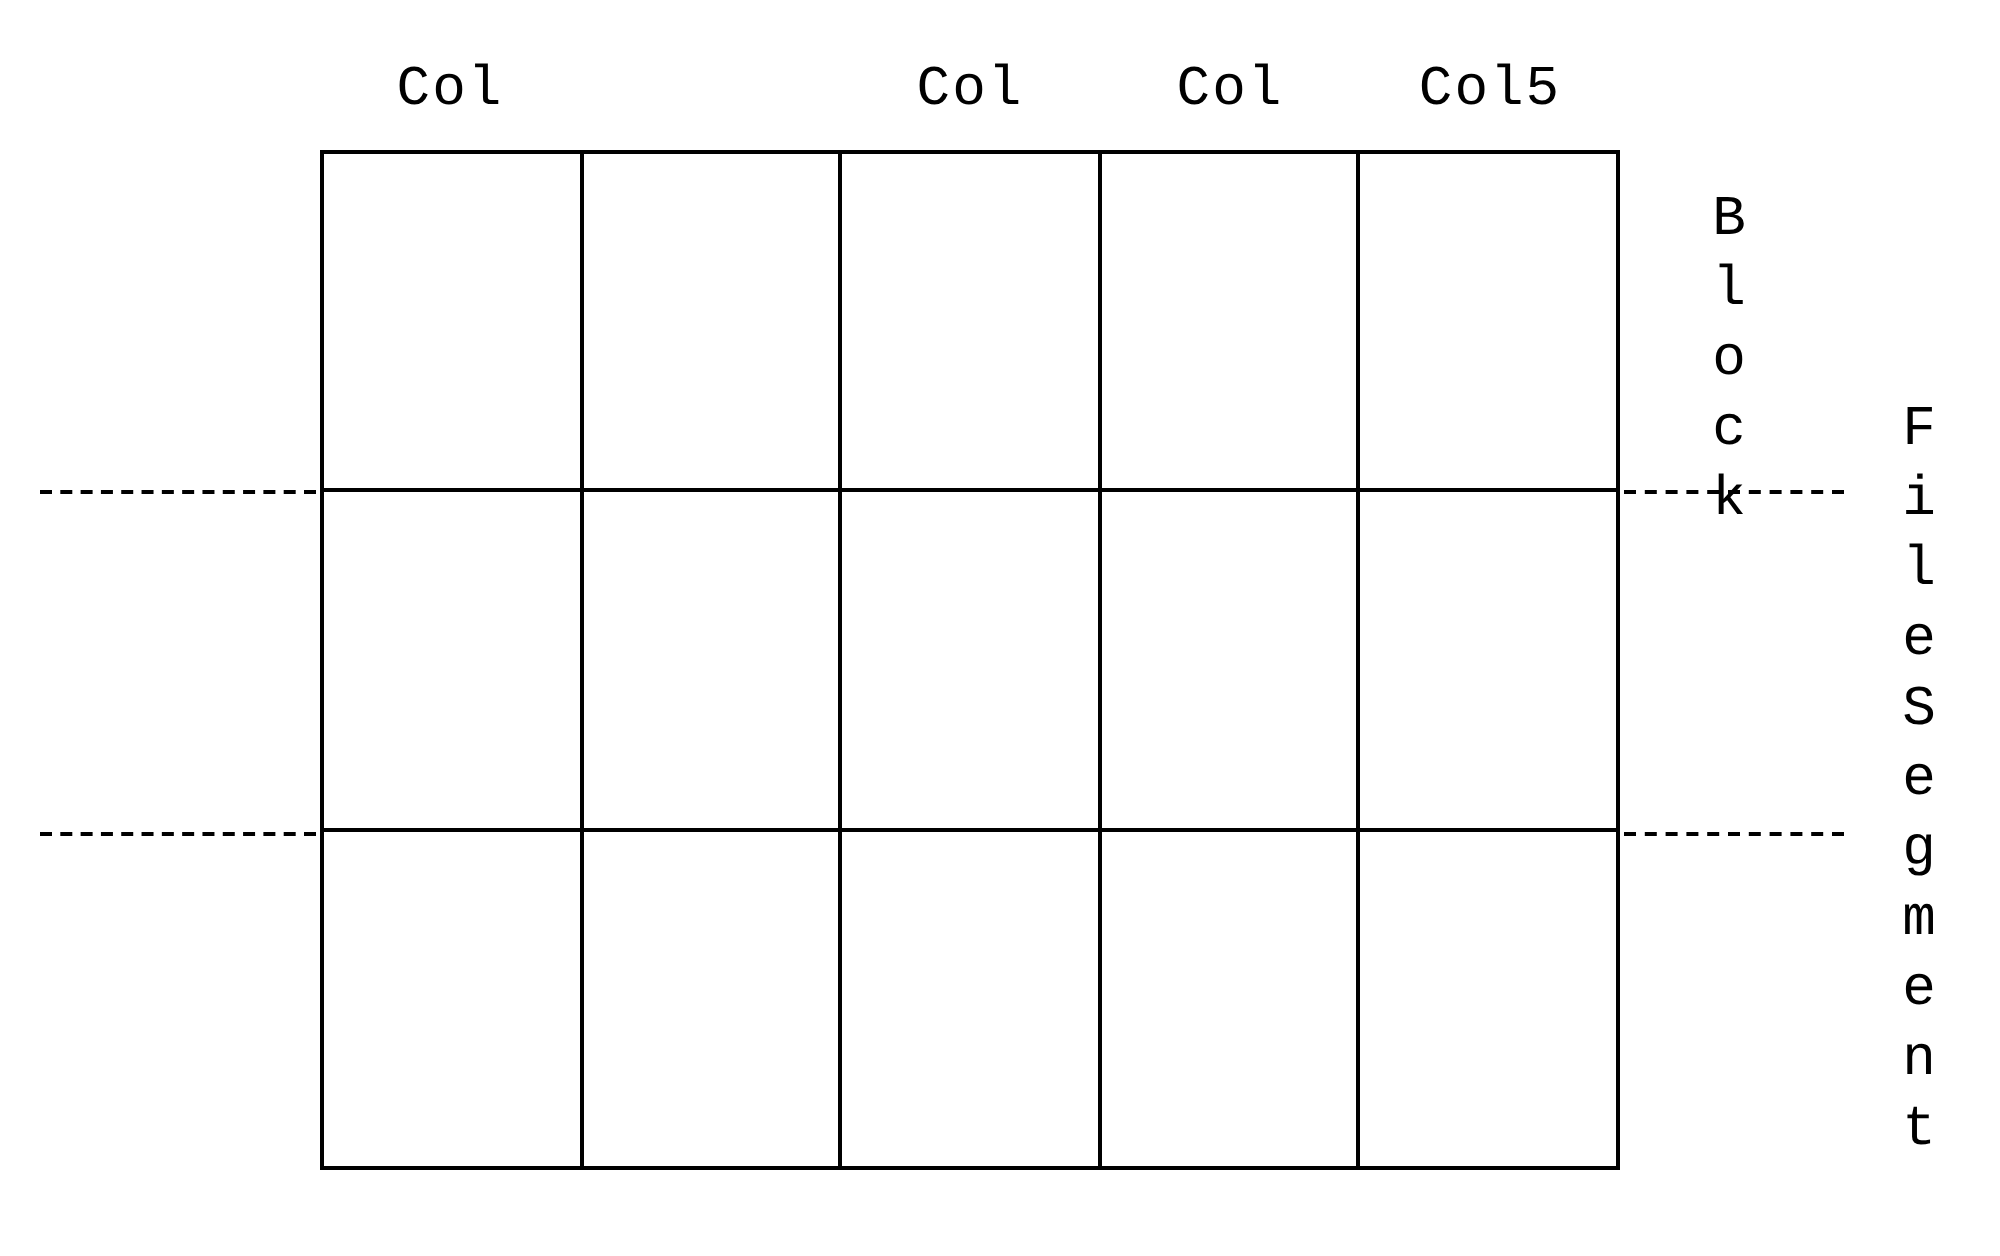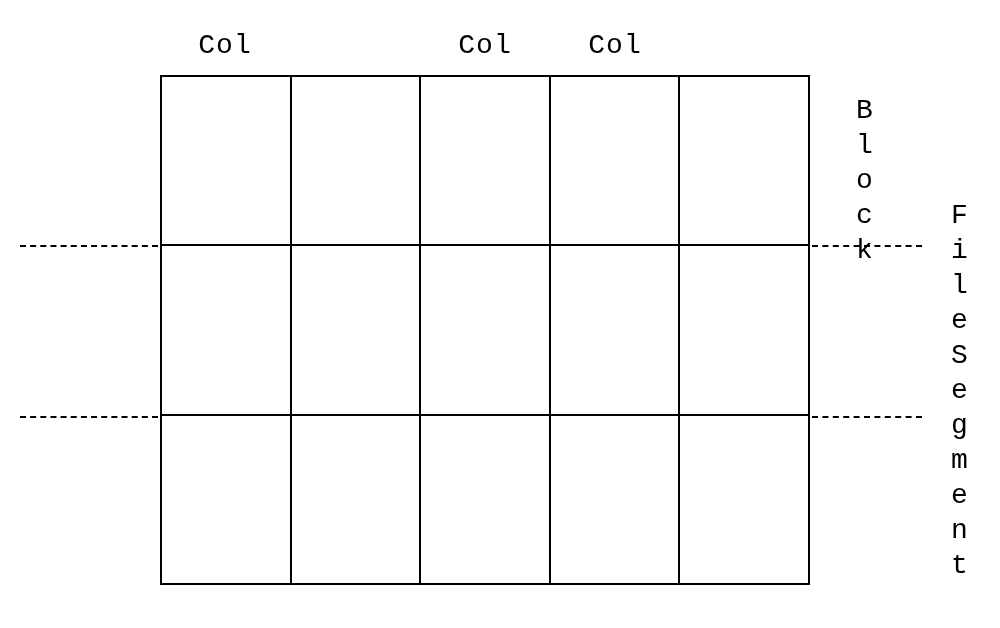--- a/index.html
+++ b/index.html
@@ -90,20 +90,21 @@
       top: 200px;
     }
   </style>
 </head>
 <body>
 
 <div class="grid-container">
   <div class="col-header" style="left: 0px;">Col</div>
   <div class="col-header" style="left: 260px;">Col</div>
   <div class="col-header" style="left: 390px;">Col</div>
+  <div class="col-header" style="left: 520px;">Col5</div>
 
   <div class="grid">
     <div class="row">
       <div class="cell"></div>
       <div class="cell"></div>
       <div class="cell"></div>
       <div class="cell"></div>
       <div class="cell"></div>
     </div>
     <div class="row">

